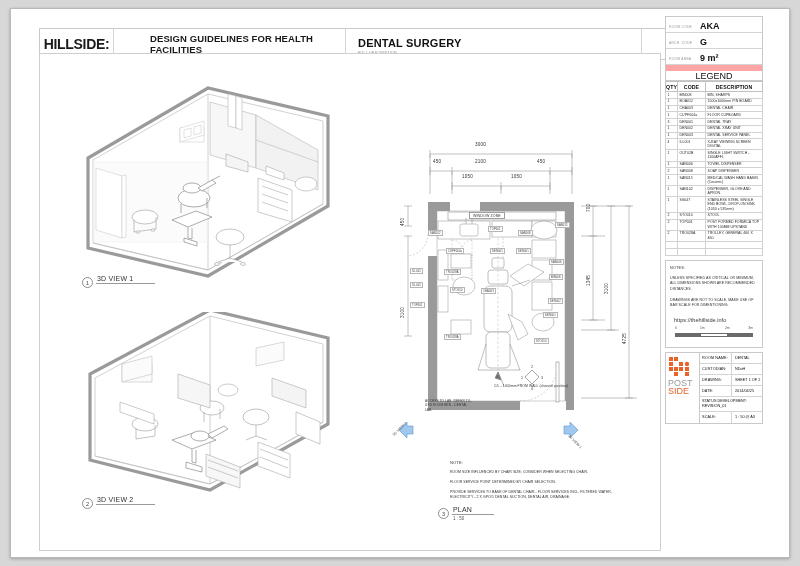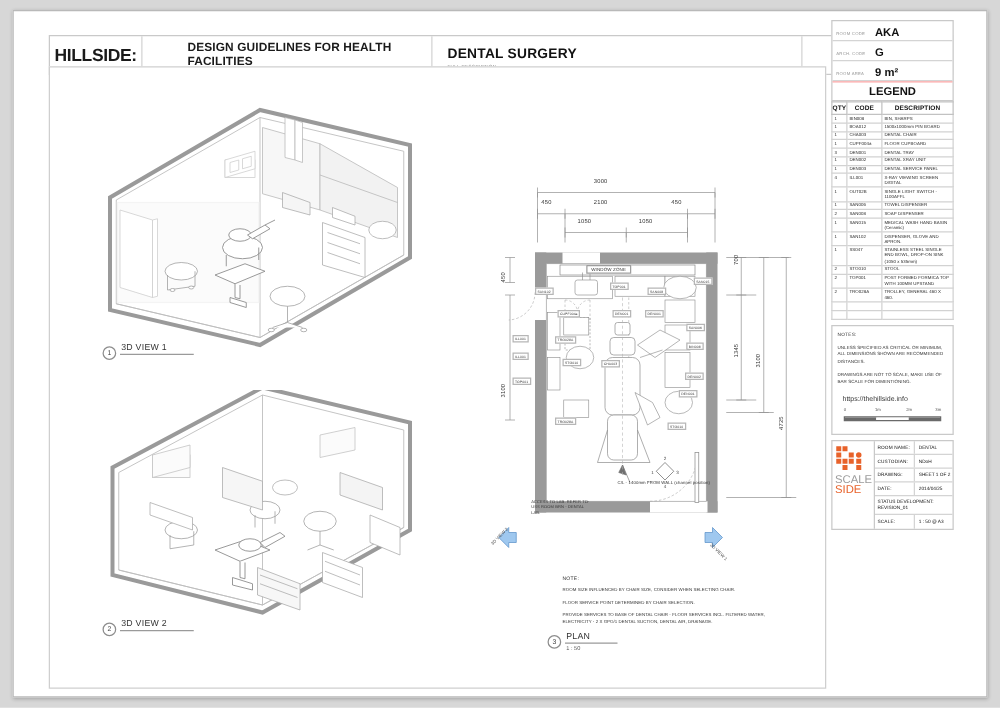--- a/index.html
+++ b/index.html
@@ -53,21 +53,21 @@
     position: absolute; left: 654px; top: 7px;
     width: 98px; height: 535px;
   }
   .rbox { border: 1px solid #c9c9c9; background: #fff; }
 
   .roomrow { display: flex; align-items: flex-end; border-bottom: 1px solid #d4d4d4; height: 16px; padding-left: 3px; }
   .roomrow:last-child { border-bottom: none; }
   .roomrow .lbl { font-size: 3.4px; color: #9a9a9a; letter-spacing: 0.2px; width: 26px; padding-bottom: 3px; }
   .roomrow .val { font-size: 9px; font-weight: bold; color: #111; padding-left: 5px; padding-bottom: 1px; }
   .legend-title { height: 15px; display: flex; align-items: center; justify-content: center;
-    font-size: 9px; font-weight: bold; color: #111; border-top: 1px solid #fca5a5; }
+    font-size: 9px; font-weight: normal; color: #111; border-top: 6px solid #fca5a5; }
 
   
   table.leg { width: 100%; border-collapse: collapse; table-layout: fixed; }
   table.leg th {
     font-size: 5.2px; font-weight: bold; color: #111; text-align: center;
     border: 1px solid #c2c2c2; padding: 1.5px 0; background: #fff; letter-spacing: 0.1px;
   }
   table.leg td {
     font-size: 3.5px; color: #2a2a2a; border: 1px solid #d2d2d2;
     padding: 0.7px 1.5px; line-height: 1.25; vertical-align: top; letter-spacing: 0.05px;
@@ -631,21 +631,21 @@
               <rect x="11" y="6" width="4" height="4"></rect>
             <rect x="1" y="11" width="4" height="4"></rect>
               <rect x="6" y="11" width="4" height="4"></rect>
             <rect x="11" y="11" width="4" height="4"></rect>
               <rect x="17" y="11" width="4" height="4"></rect>
             <rect x="6" y="16" width="4" height="4"></rect>
               <rect x="17" y="16" width="4" height="4"></rect>
             <circle cx="19" cy="8" r="2.2"></circle>
           </g>
         </svg>
-        <div style="font-size:9px;color:#9a9a9a;line-height:0.95;font-weight:normal;margin-top:1px;">SCALE</div>
+        <div style="font-size:9px;color:#9a9a9a;line-height:0.95;font-weight:normal;margin-top:1px;">POST</div>
         <div style="font-size:9px;color:#e8622a;line-height:0.95;">SIDE</div>
       </div>
       <div class="tb-rows">
         <div class="tb-row">
           <div class="tb-k">ROOM NAME:</div>
           <div class="tb-v">DENTAL</div>
         </div>
         <div class="tb-row">
           <div class="tb-k">CUSTODIAN:</div>
           <div class="tb-v">NDoH</div>

